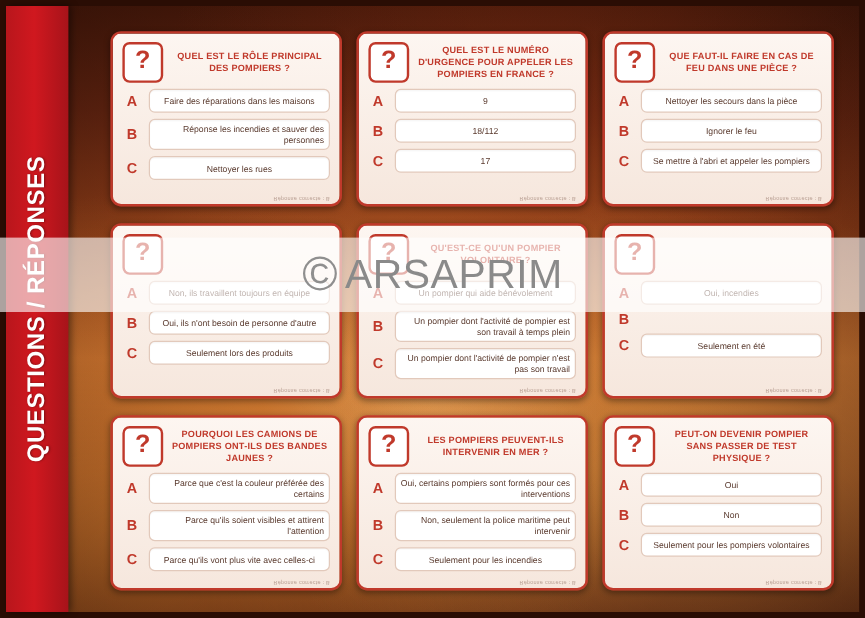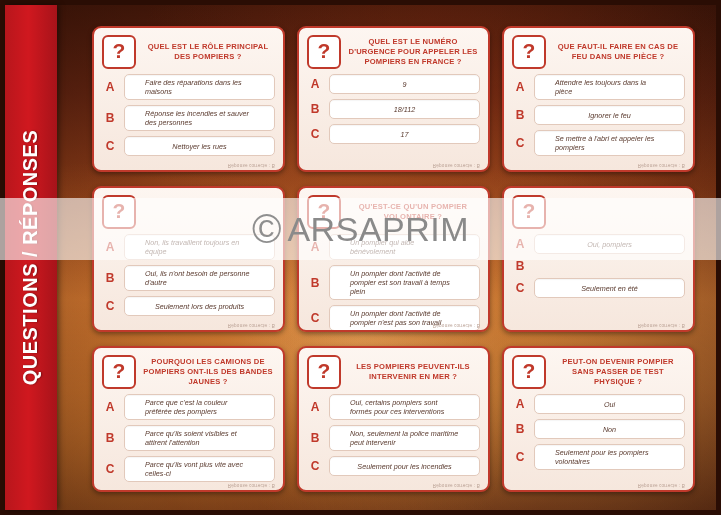--- a/index.html
+++ b/index.html
@@ -71,24 +71,23 @@
     padding-right:2px;
   }
   .answers{display:flex;flex-direction:column;gap:5px;}
   .ans-row{display:flex;align-items:center;gap:6px;}
   .letter{
     width:16px;flex:0 0 16px;color:#c0392b;font-weight:bold;font-size:12px;text-align:center;
   }
   .ans-box{
     flex:1;background:#fff;border:1px solid #e2c9bb;border-radius:5px;
     min-height:20px;display:flex;align-items:center;justify-content:center;
-    text-align:left;font-size:7.2px;line-height:9px;color:#5a3a2e;
-    padding:3px 20px;box-sizing:border-box;
+    text-align:right;font-size:7.2px;line-height:9px;color:#5a3a2e;
+    padding:3px 4px;box-sizing:border-box;
     box-shadow:inset 0 1px 1px rgba(0,0,0,.04);
-    font-style:italic;
   }
   .footnote{
     position:absolute;right:8px;bottom:2px;
     font-size:4.6px;color:#b9a094;letter-spacing:.2px;
     transform:scaleY(-1);
   }
 
   
   .wm-band{
     position:absolute;left:0;top:198px;width:721px;height:62px;
@@ -160,21 +159,21 @@
     </div>
 
     <div class="card">
       <div class="card-head">
         <div class="qmark">?</div>
         <div class="question">QUE FAUT-IL FAIRE EN CAS DE FEU DANS UNE PIÈCE ?</div>
       </div>
       <div class="answers">
         <div class="ans-row">
           <div class="letter">A</div>
-          <div class="ans-box">Attendre les toujours dans la pièce</div>
+          <div class="ans-box">Nettoyer les secours dans la pièce</div>
         </div>
         <div class="ans-row">
           <div class="letter">B</div>
           <div class="ans-box">Ignorer le feu</div>
         </div>
         <div class="ans-row">
           <div class="letter">C</div>
           <div class="ans-box">Se mettre à l'abri et appeler les pompiers</div>
         </div>
       </div>
@@ -224,42 +223,42 @@
       <div class="footnote">Réponse correcte : B</div>
     </div>
 
     <div class="card">
       <div class="card-head">
         <div class="qmark">?</div>
       </div>
       <div class="answers">
         <div class="ans-row">
           <div class="letter">A</div>
-          <div class="ans-box">Oui, pompiers</div>
+          <div class="ans-box">Oui, incendies</div>
         </div>
         <div class="ans-row">
           <div class="letter">B</div>
         </div>
         <div class="ans-row">
           <div class="letter">C</div>
           <div class="ans-box">Seulement en été</div>
         </div>
       </div>
       <div class="footnote">Réponse correcte : B</div>
     </div>
 
     <div class="card">
       <div class="card-head">
         <div class="qmark">?</div>
         <div class="question">POURQUOI LES CAMIONS DE POMPIERS ONT-ILS DES BANDES JAUNES ?</div>
       </div>
       <div class="answers">
         <div class="ans-row">
           <div class="letter">A</div>
-          <div class="ans-box">Parce que c'est la couleur préférée des pompiers</div>
+          <div class="ans-box">Parce que c'est la couleur préférée des certains</div>
         </div>
         <div class="ans-row">
           <div class="letter">B</div>
           <div class="ans-box">Parce qu'ils soient visibles et attirent l'attention</div>
         </div>
         <div class="ans-row">
           <div class="letter">C</div>
           <div class="ans-box">Parce qu'ils vont plus vite avec celles-ci</div>
         </div>
       </div>

